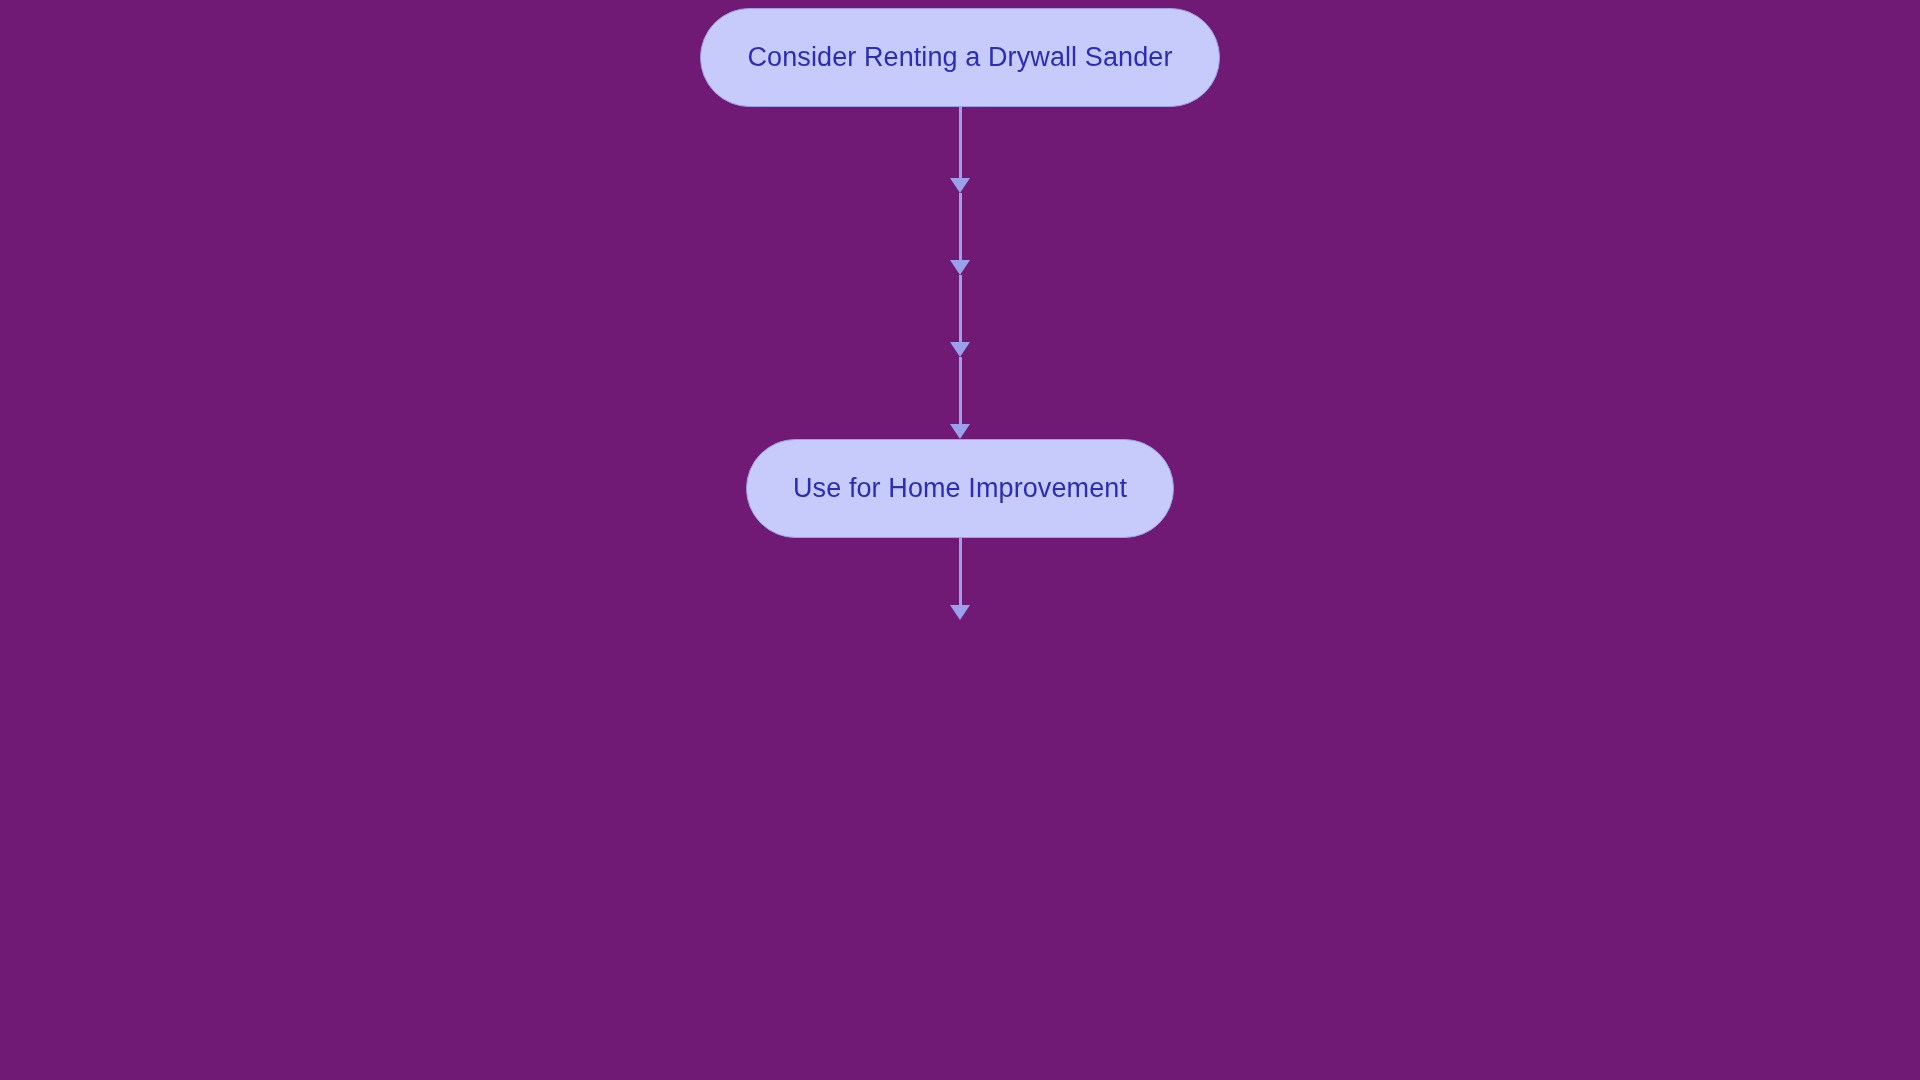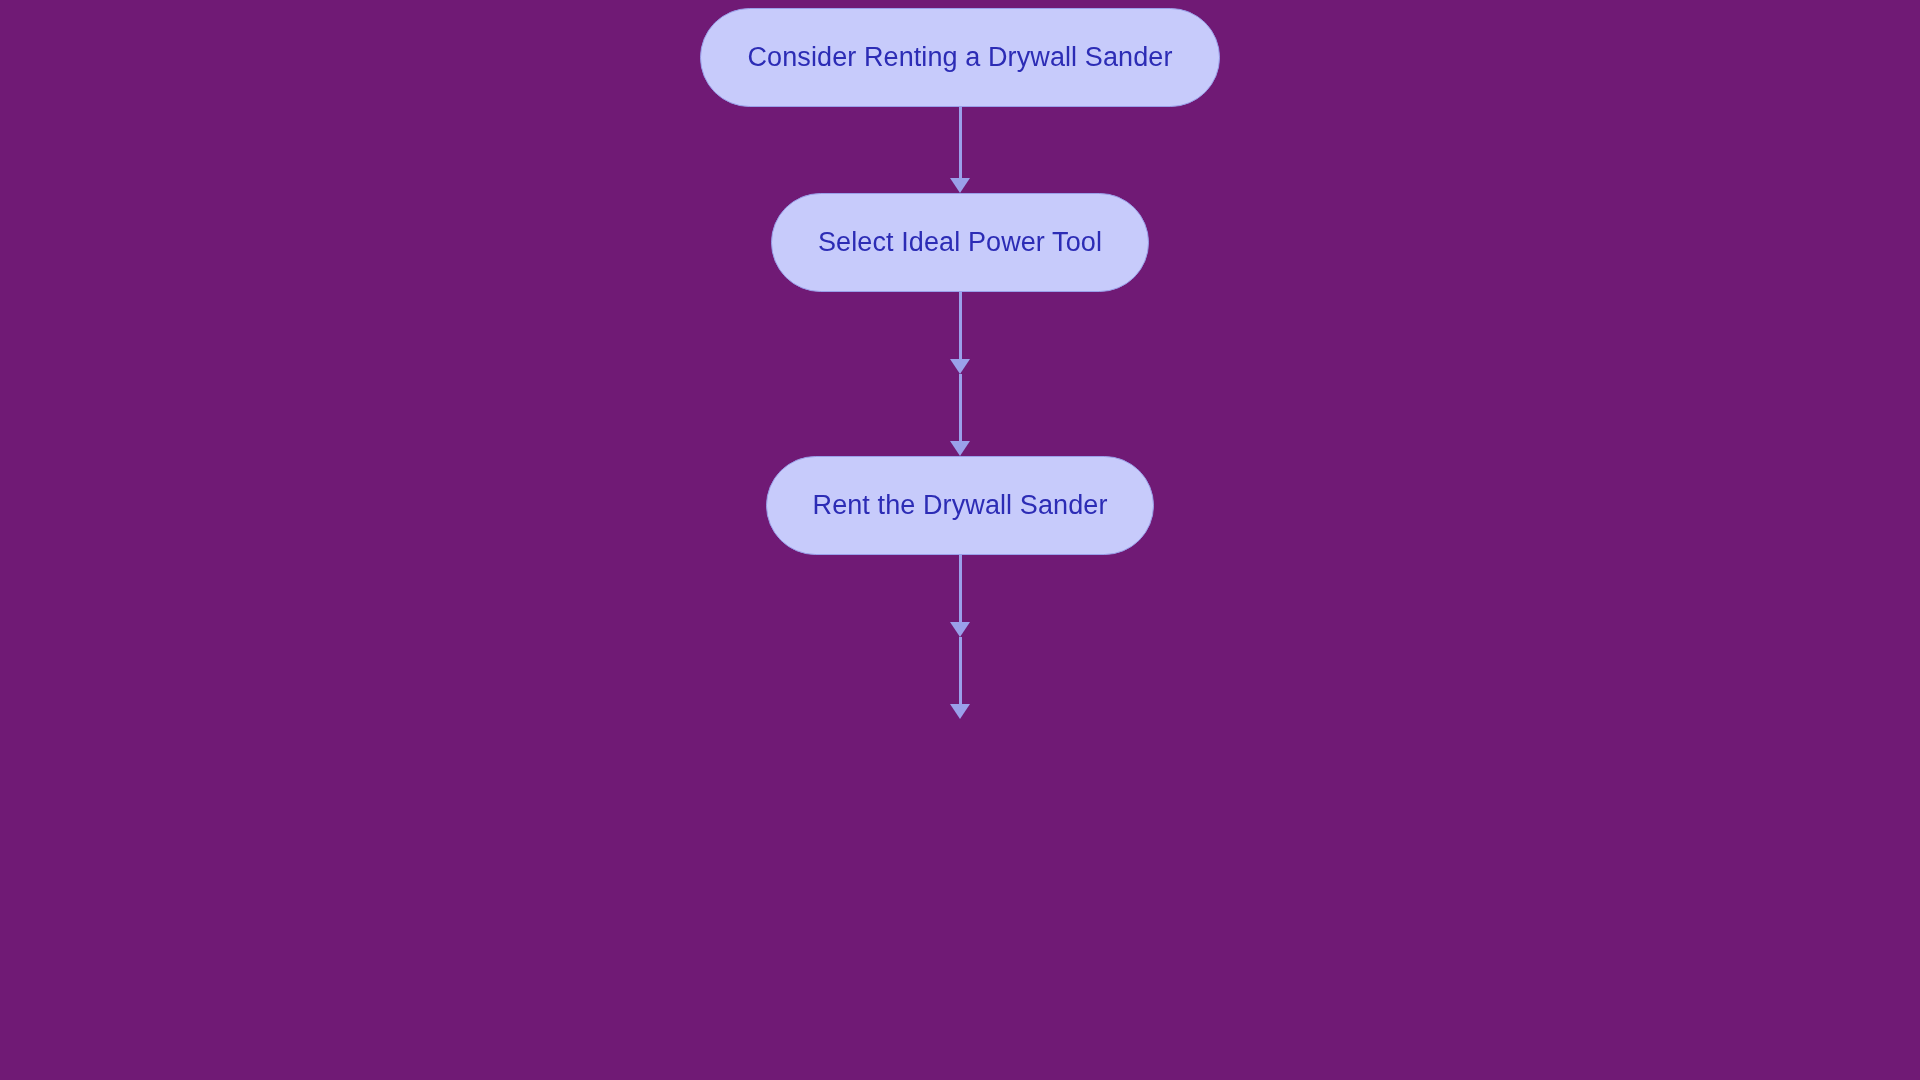--- a/index.html
+++ b/index.html
@@ -99,44 +99,41 @@
 
     <div class="node">
       <span class="node-label">Consider Renting a Drywall Sander</span>
     </div>
 
     <div class="connector gap-1">
       <div class="connector-line"></div>
       <div class="connector-head"></div>
     </div>
 
-    <div class="node">
-      <span class="node-label">Select Ideal Power Tool</span>
-    </div>
 
     <div class="connector gap-2">
       <div class="connector-line"></div>
       <div class="connector-head"></div>
     </div>
 
 
     <div class="connector gap-3">
       <div class="connector-line"></div>
       <div class="connector-head"></div>
     </div>
 
-    <div class="node">
-      <span class="node-label">Rent the Drywall Sander</span>
-    </div>
 
     <div class="connector gap-4">
       <div class="connector-line"></div>
       <div class="connector-head"></div>
     </div>
 
+    <div class="node">
+      <span class="node-label">Use for Home Improvement</span>
+    </div>
 
     <div class="connector gap-5">
       <div class="connector-line"></div>
       <div class="connector-head"></div>
     </div>
 
 
   </div>
 </div>
 

